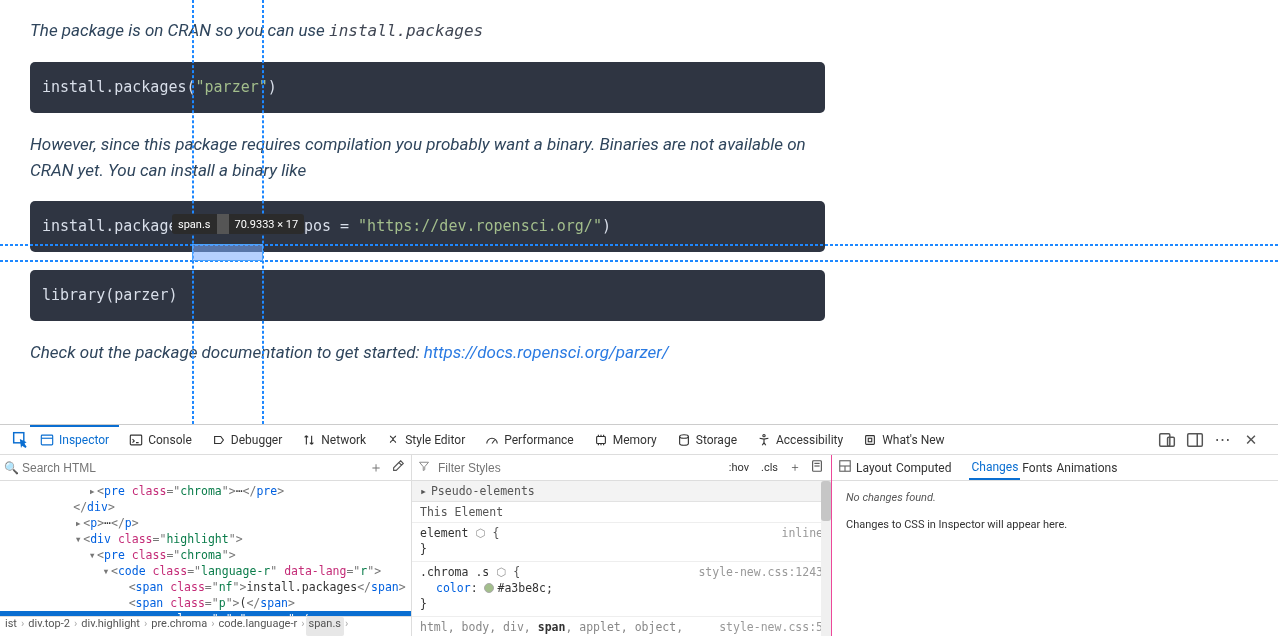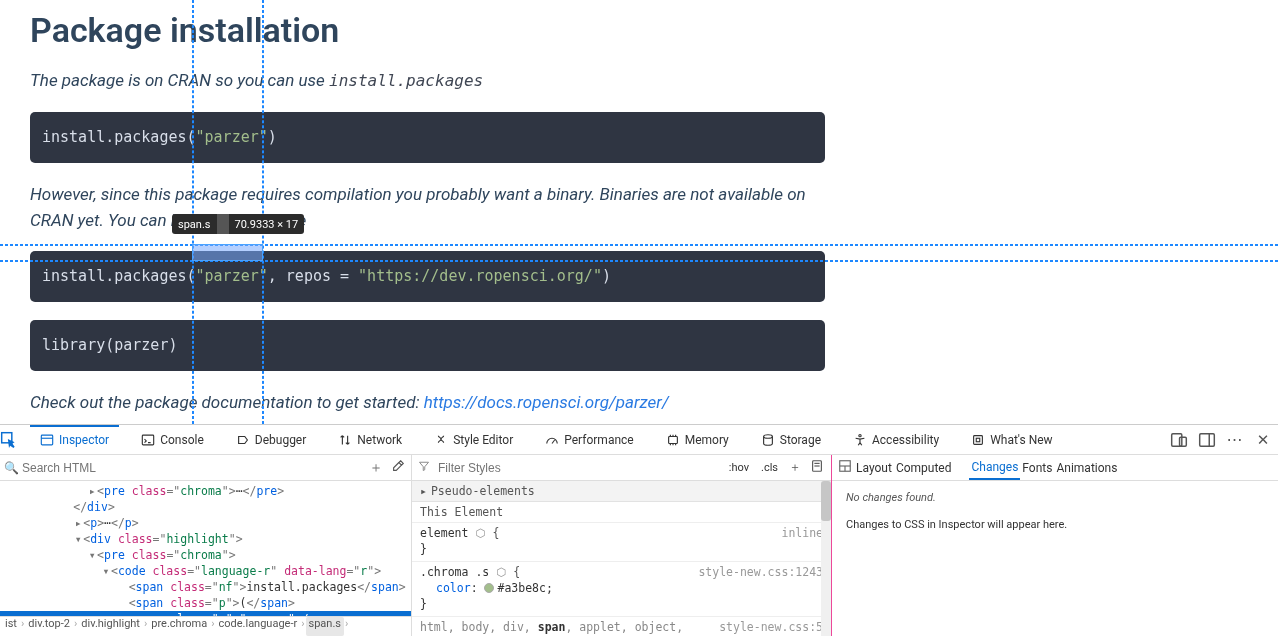--- a/index.html
+++ b/index.html
@@ -28,21 +28,21 @@
   .ov-sel { position: absolute; left: 192px; top: 244px; width: 71px; height: 17px; background: rgba(120,170,255,0.55); border: 1px solid #4aa3ff; pointer-events: none; }
 
   .tip { position: absolute; left: 172px; top: 214px; background: #2b2b2b; color: #fff; font-size: 11px; border-radius: 3px; display: flex; align-items: center; height: 20px; overflow: hidden; }
   .tip span { padding: 0 6px; }
   .tip .sep { width: 1px; background: #555; height: 100%; }
 
   
   .devtools { position: absolute; left: 0; right: 0; bottom: 0; height: 212px; background: #fff; border-top: 1px solid #ccc; display: flex; flex-direction: column; font-size: 12px; }
 
   
-  .tabs { display: flex; align-items: center; height: 30px; border-bottom: 1px solid #ddd; padding: 0 0; gap: 12px; }
+  .tabs { display: flex; align-items: center; height: 30px; border-bottom: 1px solid #ddd; padding: 0 12px; gap: 0; }
   .tabs .tab { display: flex; align-items: center; gap: 5px; padding: 0 10px; height: 100%; color: #333; cursor: default; white-space: nowrap; }
   .tabs .tab svg { width: 14px; height: 14px; }
   .tabs .tab.active { color: #0a6ed1; border-top: 2px solid #0a6ed1; margin-top: -1px; }
   .tabs .right { margin-left: auto; display: flex; align-items: center; gap: 10px; padding-right: 6px; }
   .tabs .iconbtn { width: 18px; height: 18px; display: inline-flex; align-items: center; justify-content: center; color: #555; }
   .tabs .iconbtn.active { color: #0a6ed1; }
 
   
   .panels { flex: 1; display: flex; min-height: 0; }
 
@@ -96,21 +96,20 @@
   .subtabs .st.active { color: #0a6ed1; border-bottom: 2px solid #0a6ed1; margin-left: 16px; }
   .subtabs .layouticon { color: #666; width: 16px; }
   .changes { flex: 1; padding: 10px 14px; font-size: 11px; color: #333; }
   .changes p { margin: 0 0 14px 0; }
   .changes .em { font-style: italic; color: #555; }
 </style>
 </head>
 <body>
 
 <div class="page">
-  <h1>Package installation</h1>
   <p>
     <span>The package is on CRAN so you can use </span><code class="inline">install.packages</code>
   </p>
 
   <pre class="chroma"><span class="nf">install.packages</span><span class="p">(</span><span class="s">"parzer"</span><span class="p">)</span></pre>
 
   <p>However, since this package requires compilation you probably want a binary. Binaries are not available on CRAN yet. You can install a binary like</p>
 
   <pre class="chroma"><span class="nf">install.packages</span><span class="p">(</span><span class="s">"parzer"</span><span class="p">, </span><span class="o">repos</span><span class="o"> = </span><span class="s">"https://dev.ropensci.org/"</span><span class="p">)</span></pre>
 

